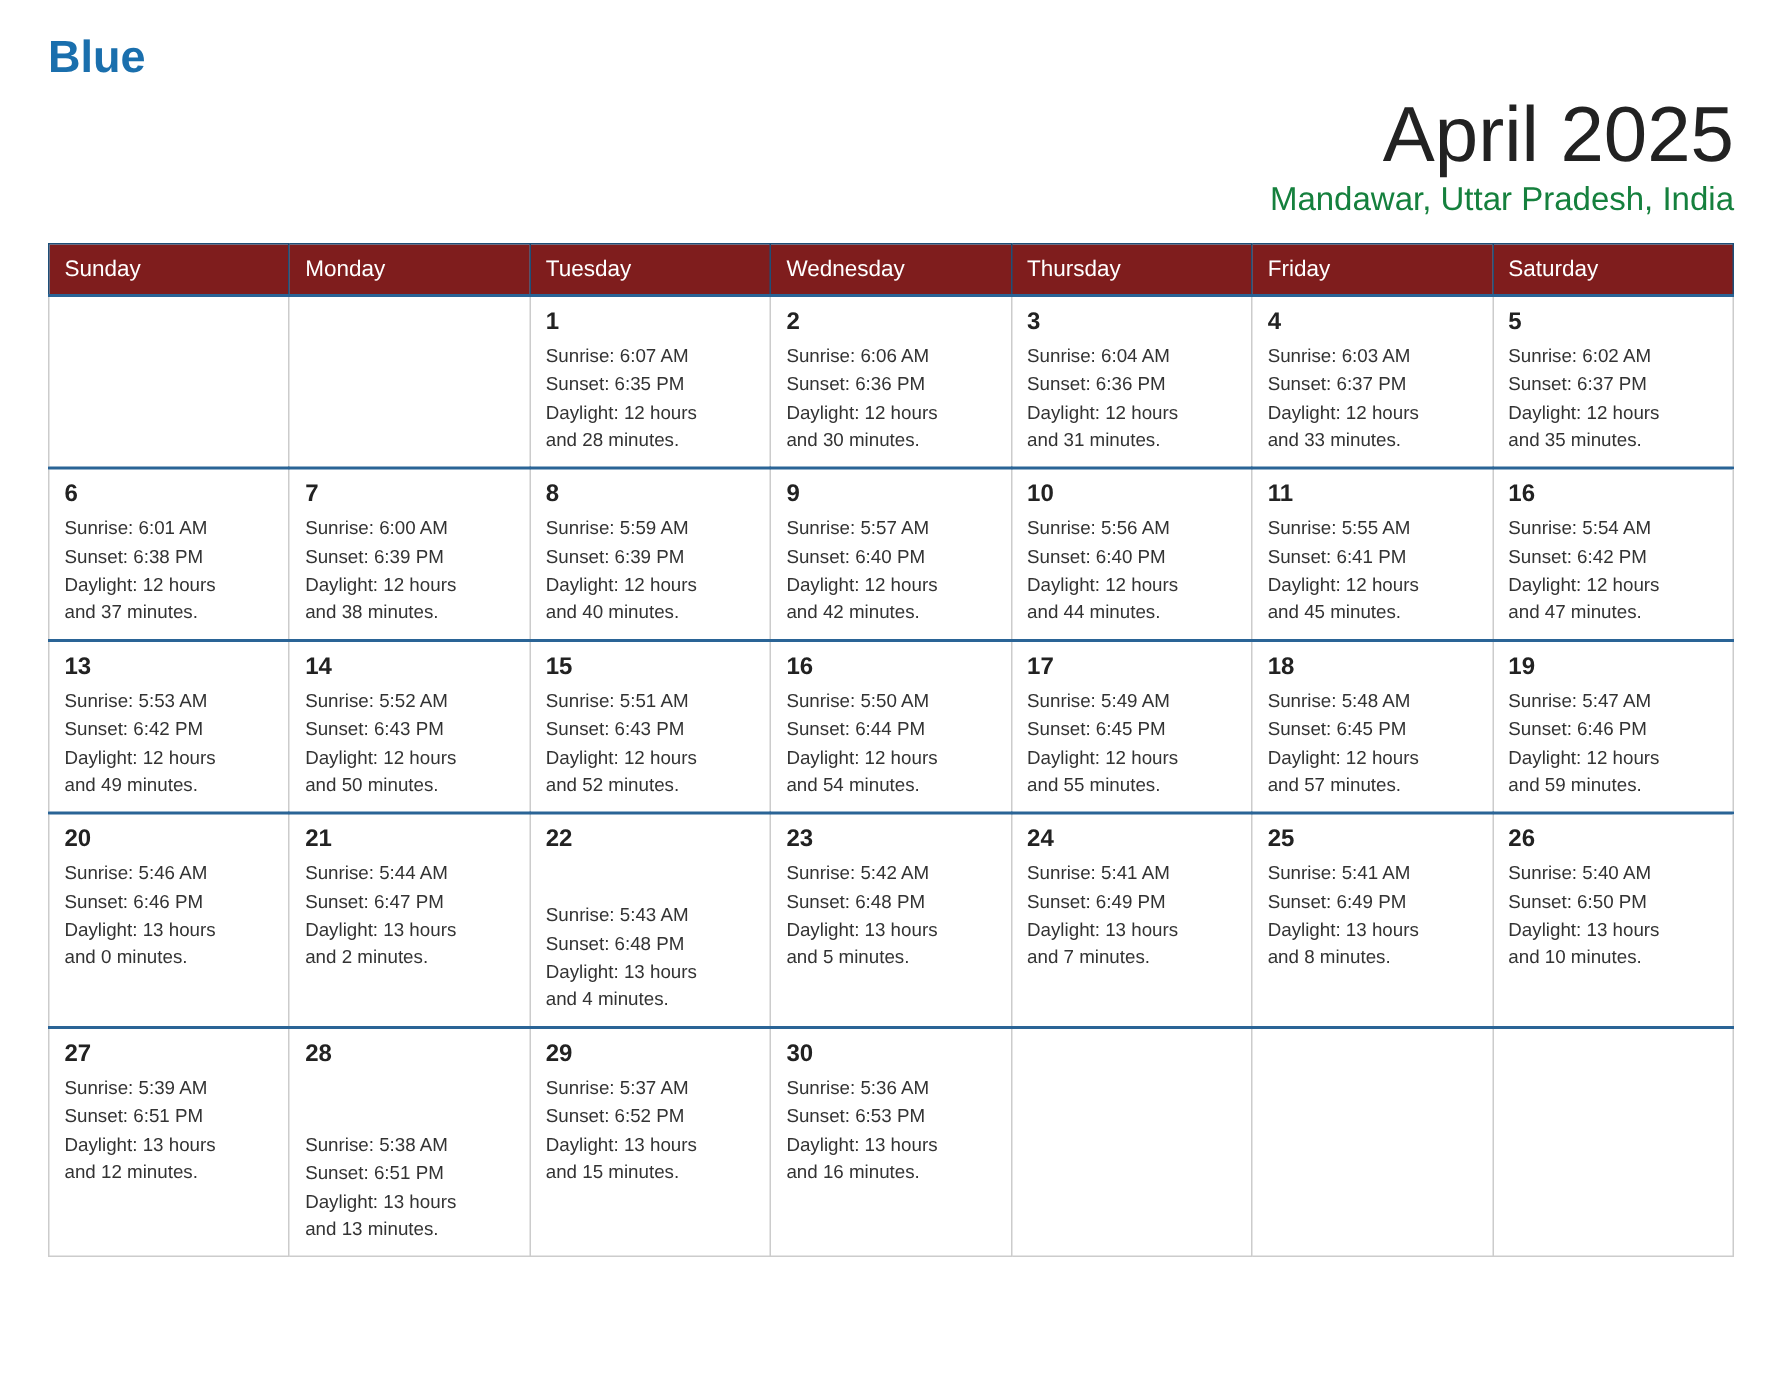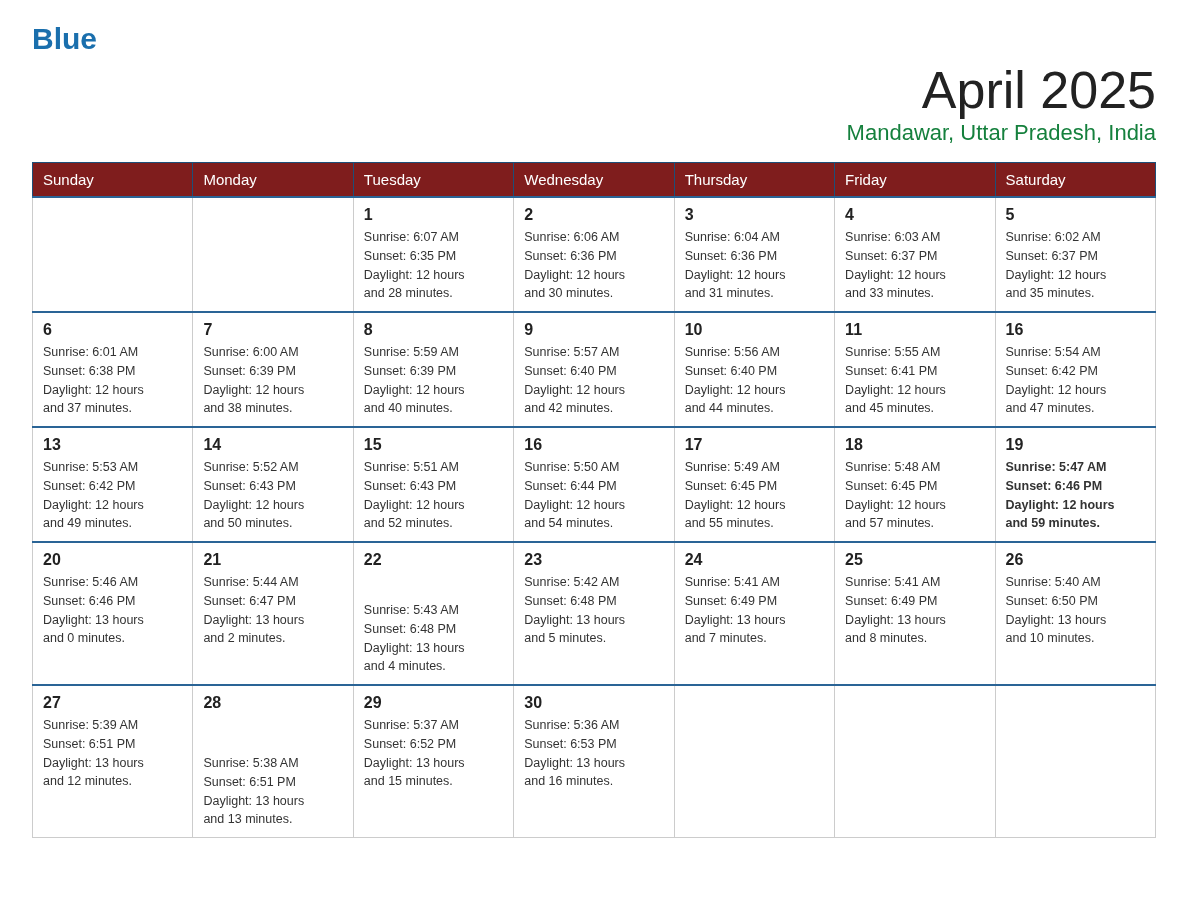--- a/index.html
+++ b/index.html
@@ -242,21 +242,21 @@
         </td>
         <td>
           <span class="day-num">18</span>
           <div class="day-info" style="white-space: pre-line;">Sunrise: 5:48 AM
 Sunset: 6:45 PM
 Daylight: 12 hours
 and 57 minutes.</div>
         </td>
         <td>
           <span class="day-num">19</span>
-          <div class="day-info" style="white-space: pre-line; font-weight: bold;">Sunrise: 5:47 AM
+          <div class="day-info" style="white-space: pre-line;">Sunrise: 5:47 AM
 Sunset: 6:46 PM
 Daylight: 12 hours
 and 59 minutes.</div>
         </td>
       </tr>
       <tr>
         <td>
           <span class="day-num">20</span>
           <div class="day-info" style="white-space: pre-line;">Sunrise: 5:46 AM
 Sunset: 6:46 PM

